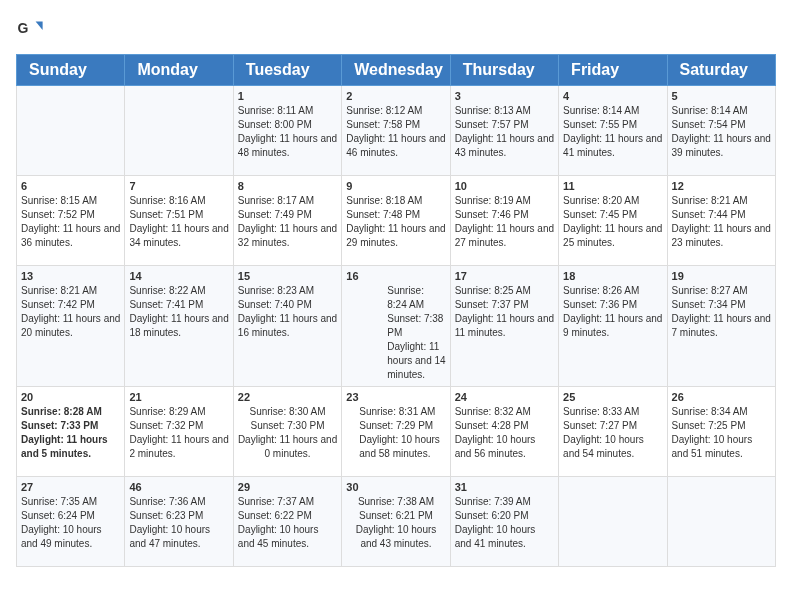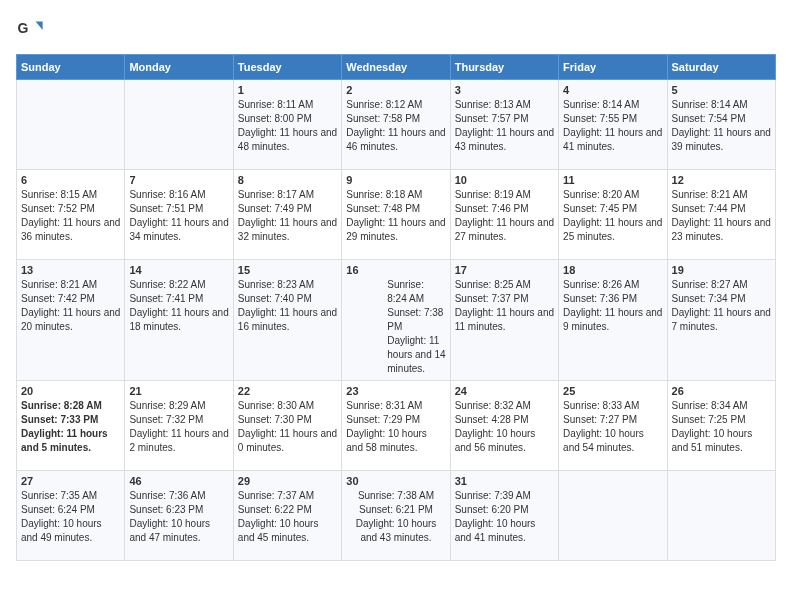--- a/index.html
+++ b/index.html
@@ -41,23 +41,23 @@
     table {
       width: 100%;
       border-collapse: collapse;
       table-layout: fixed;
     }
     thead tr {
       background-color: #3a7abf;
     }
     thead th {
       color: #fff;
-      font-size: 11px;
+      font-size: 16px;
       font-weight: bold;
-      padding: 6px 4px;
+      padding: 6px 12px;
       text-align: left;
       border: 1px solid #5a9ad5;
     }
     tbody td {
       vertical-align: top;
       border: 1px solid #ddd;
       padding: 4px;
       font-size: 10px;
       color: #333;
       background: #fff;
@@ -244,27 +244,27 @@
 Daylight: 11 hours and 5 minutes.</div>
         </td>
         <td>
           <div class="day-number">21</div>
           <div class="day-info" style="white-space: pre-line;">Sunrise: 8:29 AM
 Sunset: 7:32 PM
 Daylight: 11 hours and 2 minutes.</div>
         </td>
         <td>
           <div class="day-number">22</div>
-          <div class="day-info" style="white-space: pre-line;">Sunrise: 8:30 AM
+          <div class="day-info" style="white-space: pre-line; text-align: center;">Sunrise: 8:30 AM
 Sunset: 7:30 PM
 Daylight: 11 hours and 0 minutes.</div>
         </td>
         <td>
           <div class="day-number">23</div>
-          <div class="day-info" style="white-space: pre-line;">Sunrise: 8:31 AM
+          <div class="day-info" style="white-space: pre-line; margin-left: 13px;">Sunrise: 8:31 AM
 Sunset: 7:29 PM
 Daylight: 10 hours and 58 minutes.</div>
         </td>
         <td>
           <div class="day-number">24</div>
           <div class="day-info" style="white-space: pre-line;">Sunrise: 8:32 AM
 Sunset: 4:28 PM
 Daylight: 10 hours and 56 minutes.</div>
         </td>
         <td>

